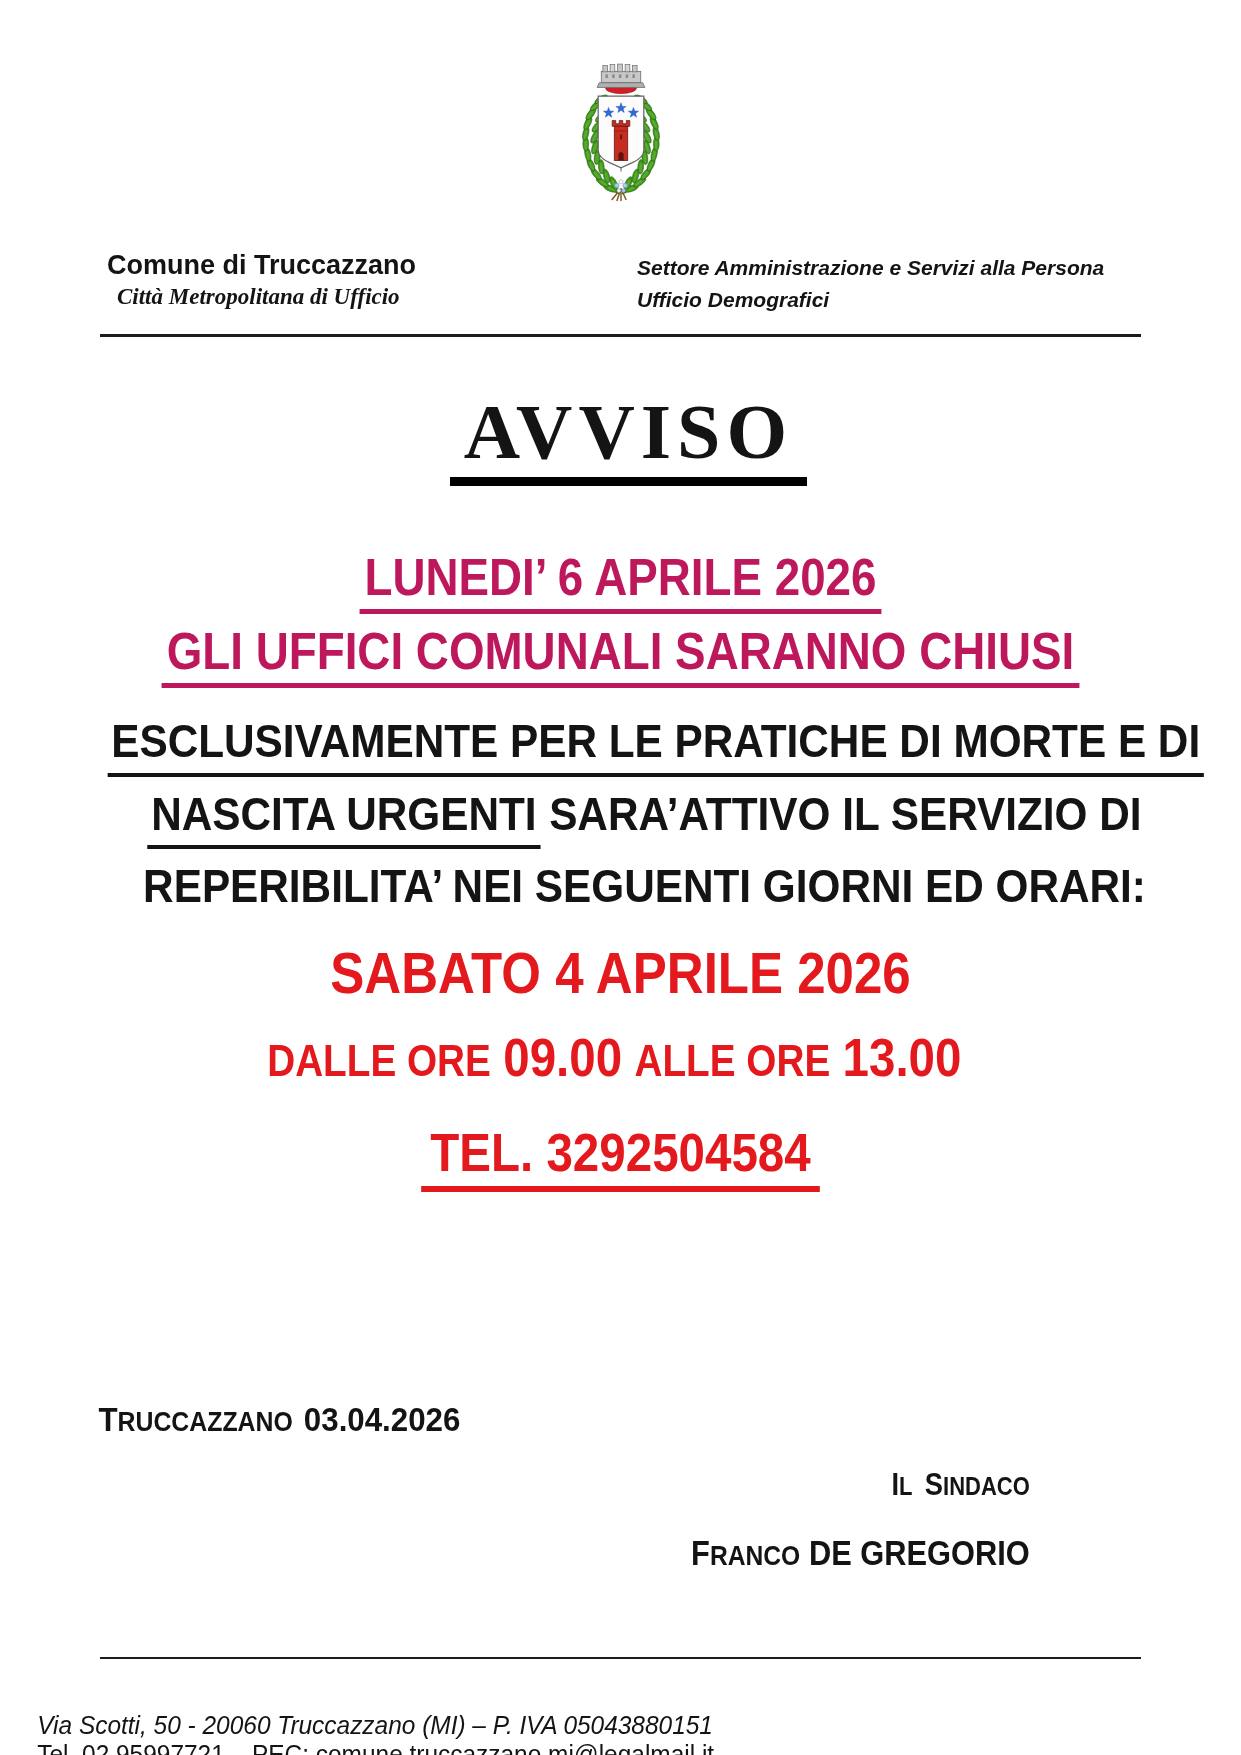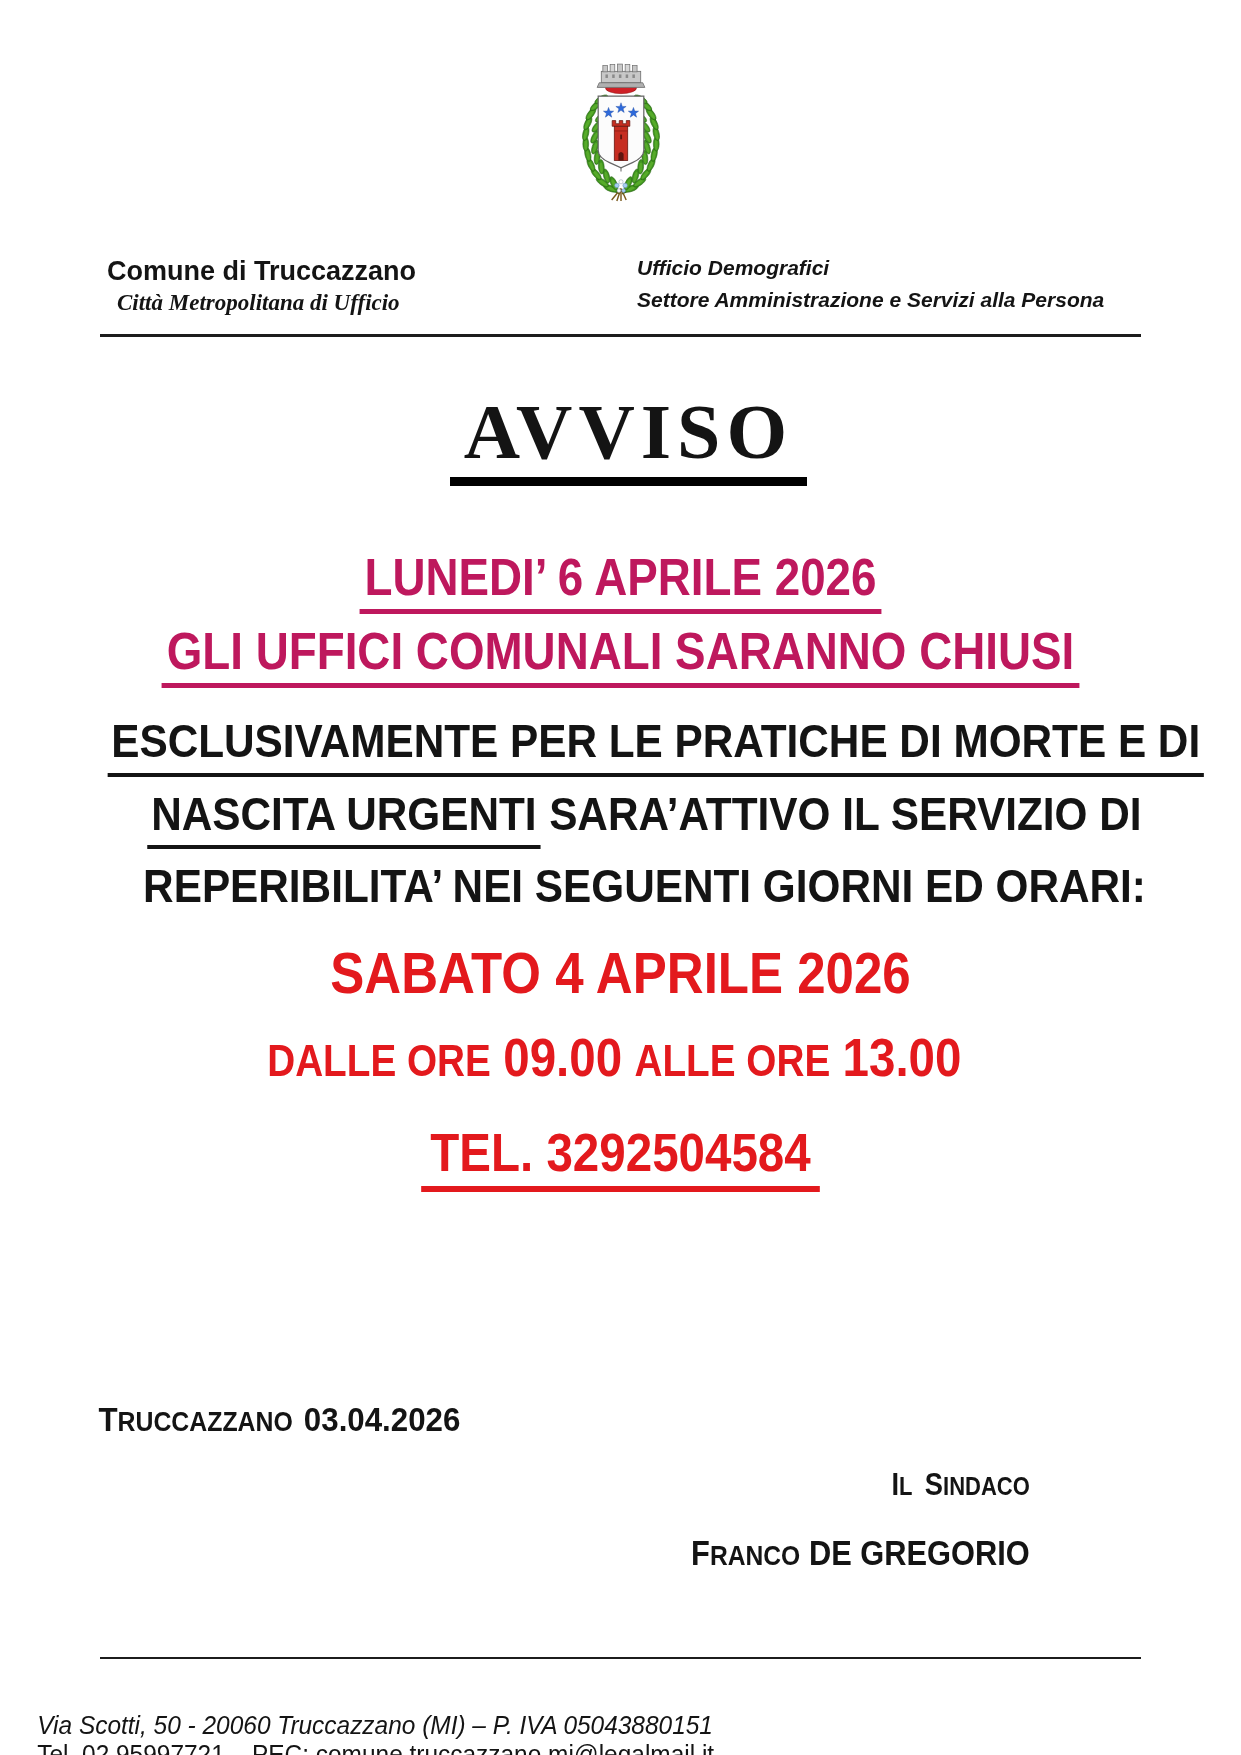--- a/index.html
+++ b/index.html
@@ -2,21 +2,21 @@
 <html lang="it"><head>
 <meta charset="utf-8">
 <style>
   html,body{margin:0;padding:0;background:#ffffff;}
   body{
     width:1241px;height:1755px;position:relative;overflow:hidden;
     font-family:"Liberation Sans","DejaVu Sans",sans-serif;color:#141414;
   }
   .emblem-wrap{padding-top:62px;text-align:center;}
   
-  .header{display:flex;margin-top:44px;padding:0 100px 0 107px;align-items:flex-end;}
+  .header{display:flex;margin-top:44px;padding:0 100px 0 107px;}
   .header-left{width:530px;}
   .header-left .municipality{font-size:27px;font-weight:bold;line-height:31px;}
   .header-left .province{
     font-family:"Liberation Serif","DejaVu Serif",serif;
     font-style:italic;font-weight:bold;font-size:23px;line-height:26px;
     padding-left:10px;margin-top:3px;
   }
   .header-right{flex:1;padding-top:2px;}
   .header-right div{font-size:21px;font-weight:bold;font-style:italic;line-height:32px;}
   .divider{border:none;border-top:3px solid #1c1c1c;margin:18px 100px 0 100px;}
@@ -137,22 +137,22 @@
     <path d="M47.5 95 v-6.5 q2.5 -3.2 5 0 V95 Z" fill="#5e140e"></path>
   </svg>
 </div>
 
 <div class="header">
   <div class="header-left">
     <div class="municipality">Comune di Truccazzano</div>
     <div class="province">Città Metropolitana di Ufficio</div>
   </div>
   <div class="header-right">
+    <div>Settore Amministrazione e Servizi alla Persona</div>
     <div>Ufficio Demografici</div>
-    <div>Settore Amministrazione e Servizi alla Persona</div>
   </div>
 </div>
 
 <hr class="divider">
 
 <div class="title">
   <span>AVVISO</span>
 </div>
 
 <div class="headline">

